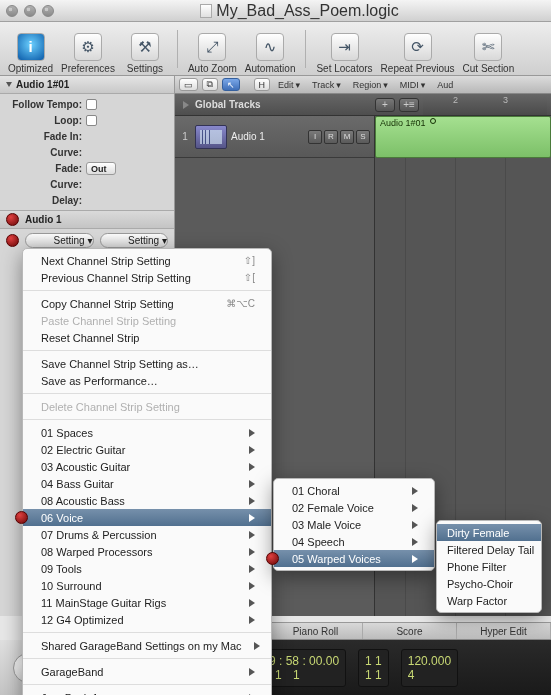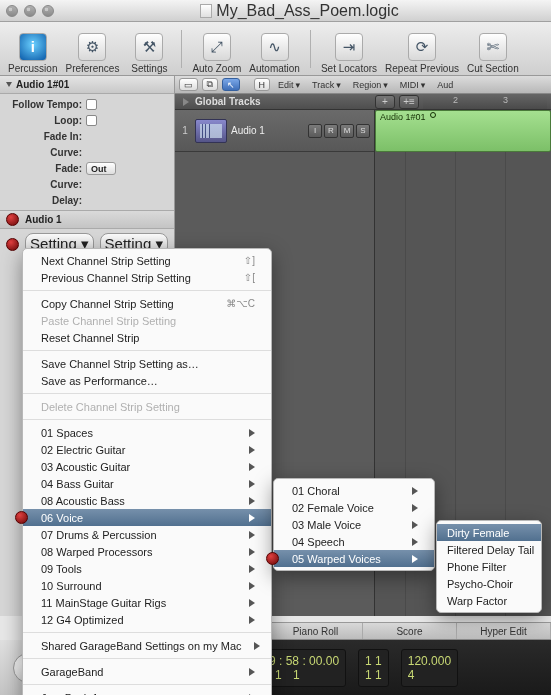--- a/index.html
+++ b/index.html
@@ -41,28 +41,28 @@
   .tri-r{width:0;height:0;border-top:4px solid transparent;border-bottom:4px solid transparent;border-left:6px solid #888;display:inline-block;}
   .insp-rows{padding:2px 0;}
   .prow{display:flex;align-items:center;height:16px;padding:0 6px;font-weight:bold;}
   .plabel{flex:0 0 80px;text-align:right;color:#333;padding-right:4px;}
   .pval{flex:1;}
   .pcheck{width:11px;height:11px;border:1px solid #888;background:#fff;border-radius:2px;}
   .popup{border:1px solid #999;background:linear-gradient(#fff,#ddd);border-radius:3px;padding:0 8px 0 4px;font-size:9px;position:relative;height:13px;line-height:12px;min-width:30px;display:inline-block;}
   .insp-sub{background:linear-gradient(#dadada,#c4c4c4);border-top:1px solid #aaa;border-bottom:1px solid #aaa;padding:2px 6px;display:flex;align-items:center;gap:6px;font-weight:bold;}
   .reddot{width:13px;height:13px;border-radius:50%;background:radial-gradient(circle at 35% 30%, #e04040, #6a0808);border:1px solid #500;}
   .sbuttons{display:flex;gap:6px;padding:4px 6px;align-items:center;}
-  .sbtn{flex:1;border:1px solid #999;background:linear-gradient(#fafafa,#d6d6d6);border-radius:8px;font-size:15px;text-align:center;padding:1px 0;}
+  .sbtn{flex:1;border:1px solid #999;background:linear-gradient(#fafafa,#d6d6d6);border-radius:8px;font-size:10px;text-align:right;padding:1px 0;}
   
   .arrange{flex:1;display:flex;flex-direction:column;background:var(--dark-bg);}
   .arrhead{height:18px;background:linear-gradient(#dcdcdc,#b8b8b8);border-bottom:1px solid #888;display:flex;align-items:center;padding:0 4px;gap:4px;font-size:9px;color:#333;}
   .abtn{border:1px solid #999;background:linear-gradient(#fff,#ddd);border-radius:3px;height:13px;min-width:16px;display:flex;align-items:center;justify-content:center;padding:0 4px;}
   .abtn.sel{background:linear-gradient(#7aa7e8,#3f6fb8);color:#fff;border-color:#35609e;}
   .amen{display:flex;align-items:center;gap:2px;padding:0 4px;}
-  .globtracks{height:16px;background:linear-gradient(#666,#4e4e4e);border-bottom:1px solid #333;display:flex;align-items:center;padding:0 4px;gap:4px;color:#ddd;font-size:10px;}
+  .globtracks{height:22px;background:linear-gradient(#666,#4e4e4e);border-bottom:1px solid #333;display:flex;align-items:center;padding:0 4px;gap:4px;color:#ddd;font-size:10px;}
   .globtracks .hdr{flex:0 0 192px; display:flex; align-items:center; gap:6px; padding-left:4px; font-weight:bold;}
   .gbtn{width:20px;height:14px;border:1px solid #333;background:linear-gradient(#777,#555);border-radius:3px;display:flex;align-items:center;justify-content:center;color:#ccc;font-size:10px;}
   .ruler{flex:1;position:relative;height:100%;background:linear-gradient(#666,#4a4a4a);color:#bbb;font-size:9px;}
   .rnum{position:absolute;top:1px;}
   .tracks{flex:1;display:flex;}
   .trackhdrs{width:200px;background:#5b5b5b;border-right:1px solid #333;}
   .trackrow{height:42px;background:linear-gradient(#6a6a6a,#585858);border-bottom:1px solid #3a3a3a;display:flex;align-items:center;padding:0 4px;gap:4px;color:#eee;font-size:10px;}
   .tnum{width:12px;text-align:center;color:#ccc;}
   .waveicon{width:32px;height:24px;background:linear-gradient(#88c,#558);border:1px solid #335;border-radius:2px;position:relative;overflow:hidden;}
   .waveicon::after{content:"";position:absolute;inset:4px;background:linear-gradient(90deg,#cde 0 10%,#347 10% 14%,#cde 14% 22%,#347 22% 28%,#cde 28% 40%,#347 40% 46%,#cde 46% 100%);opacity:.7;}
@@ -109,21 +109,21 @@
   </div>
   <div class="title">
     <span class="docicon"></span>
     <span>My_Bad_Ass_Poem.logic</span>
   </div>
 </div>
 
 <div class="toolbar">
   <div class="tbitem">
       <div class="tbicon" style="background:radial-gradient(circle at 50% 40%,#6bd0ff,#0a5aa8);color:#fff;font-weight:bold">i</div>
-      <div class="tbsmall">Percussion</div>
+      <div class="tbsmall">Optimized</div>
     </div>
   <div class="tbitem">
       <div class="tbicon">⚙</div>
       <div class="tbsmall">Preferences</div>
     </div>
   <div class="tbitem">
       <div class="tbicon">⚒</div>
       <div class="tbsmall">Settings</div>
     </div>
   <div class="tbsep"></div>

